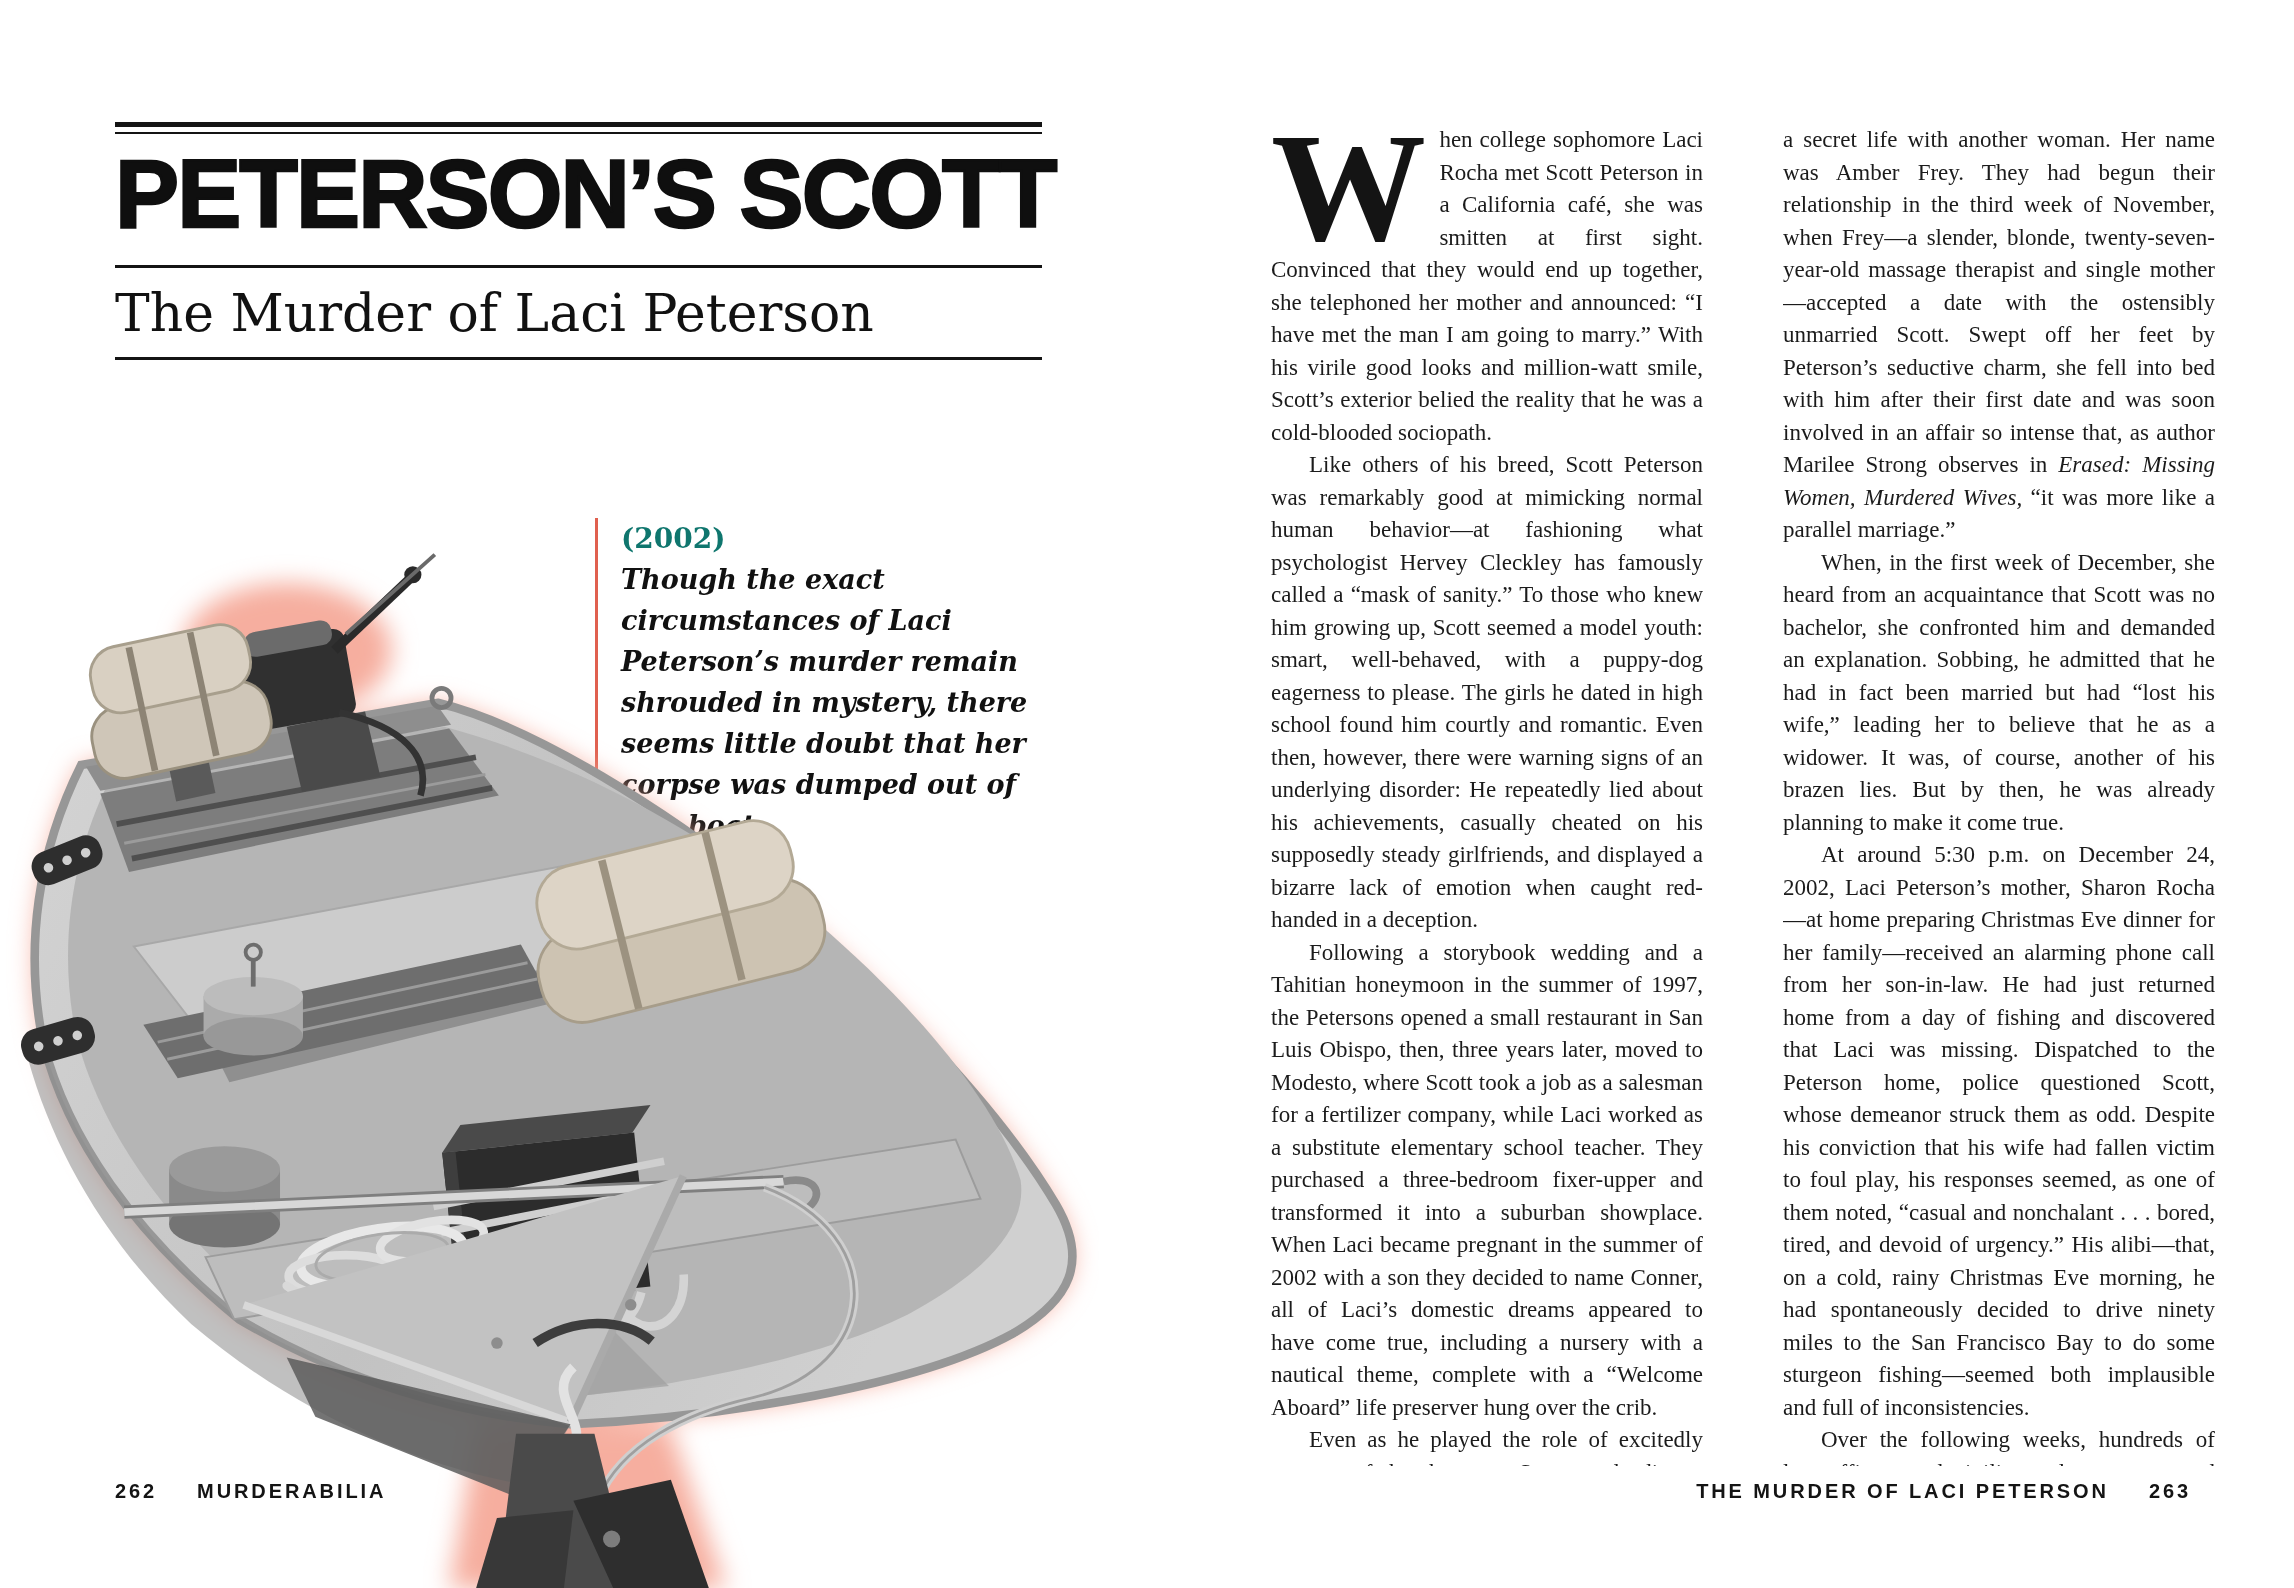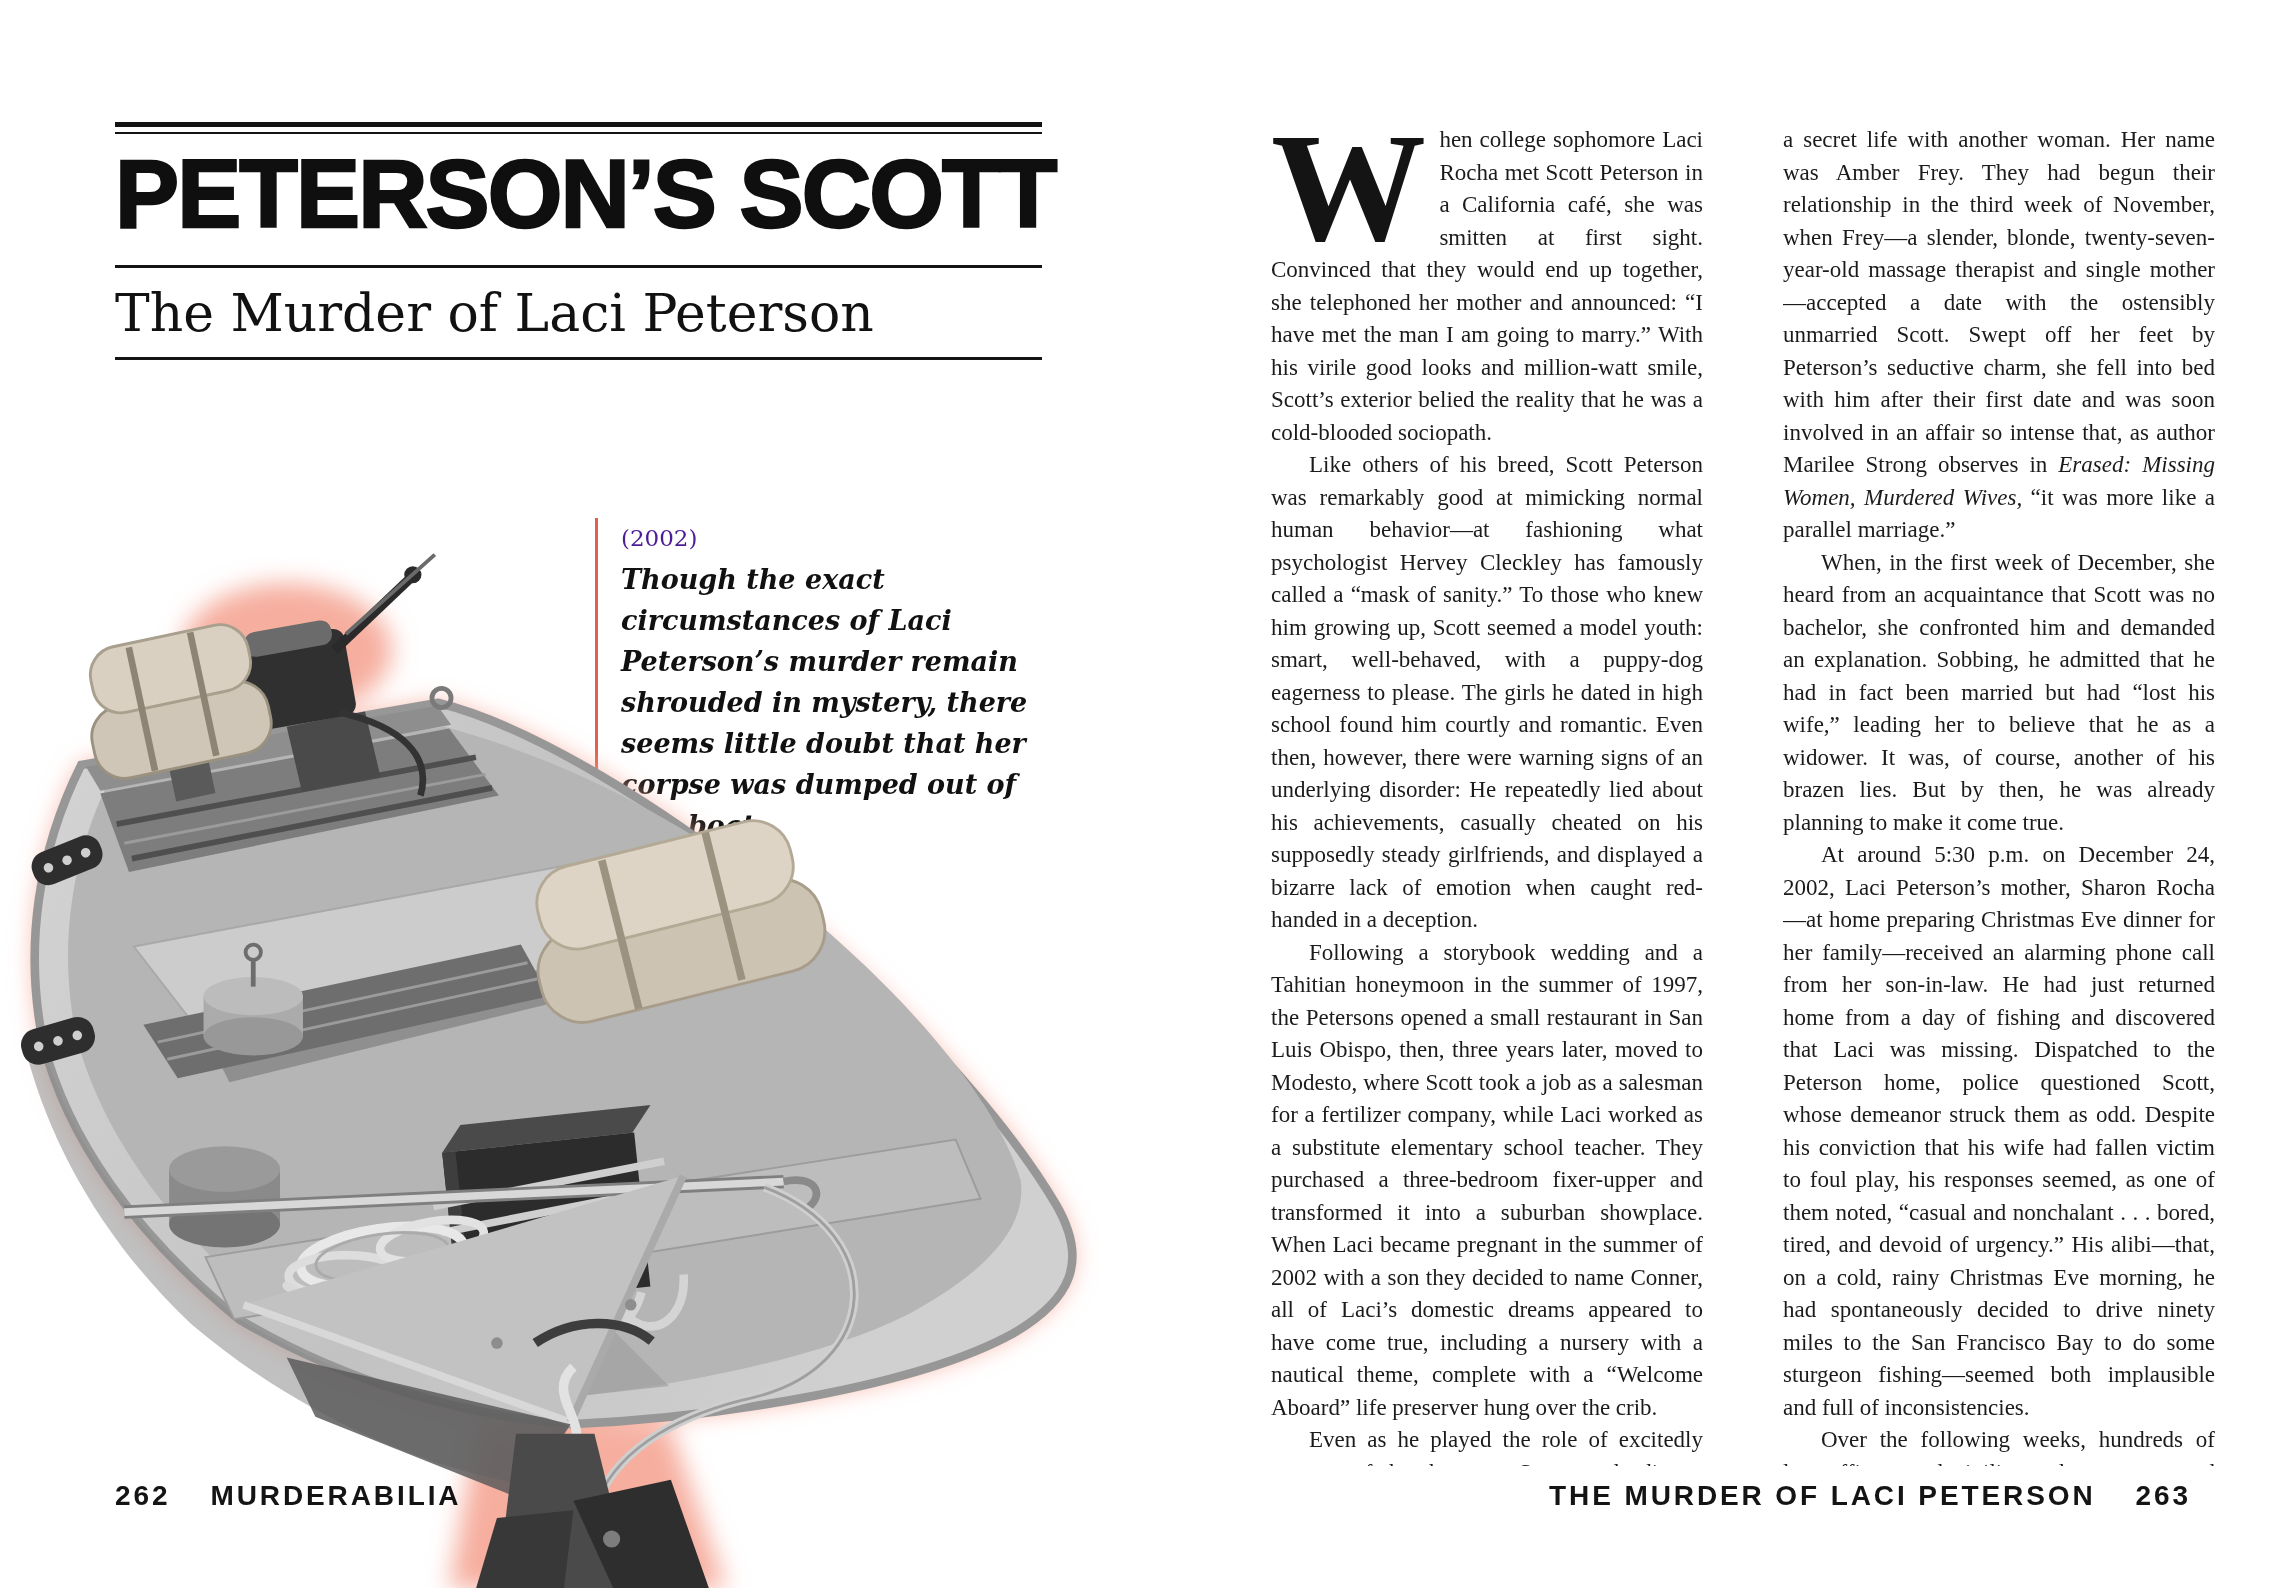--- a/index.html
+++ b/index.html
@@ -16,36 +16,36 @@
            -webkit-text-stroke:2.4px #0f0f0f;white-space:nowrap;}
   h1.title .item-num{font-size:54px;color:#d8574a;-webkit-text-stroke:1.9px #d8574a;
            letter-spacing:0;margin-right:25px;}
   .rule-under-title{margin-top:25px;}
   h2.subtitle{margin:15.3px 0 13.4px 0;font-family:"DejaVu Serif",serif;font-weight:normal;
            font-size:52px;line-height:61px;color:#111;}
 
   
   .epigraph{position:absolute;left:595px;top:518px;width:447px;border-left:3.8px solid #e0604f;
             padding-left:23px;box-sizing:border-box;}
-  .epigraph .year{font-family:"DejaVu Serif",serif;font-weight:normal;font-size:23px;line-height:41px;color:#4c1d95;}
+  .epigraph .year{font-family:"DejaVu Serif",serif;font-weight:bold;font-size:28px;line-height:41px;color:#0f766e;}
   .epigraph .etext{font-family:"DejaVu Serif",serif;font-weight:bold;font-style:italic;
             font-size:27px;line-height:41px;color:#111;}
 
   
   .col{position:absolute;top:124px;width:432px;height:1342px;overflow:hidden;}
   .col1{left:1271px;}
   .col2{left:1783px;}
   .col p{margin:0;text-align:justify;font-size:23px;line-height:32.5px;color:#1b1b1b;}
   .col p.indent{text-indent:38px;}
   .dropcap{float:left;font-family:"Liberation Serif",serif;font-weight:bold;
            font-size:155px;line-height:113px;padding:7.6px 13.4px 0 0;color:#141414;}
 
   
   .footer{position:absolute;top:1480px;font-family:"Liberation Sans",sans-serif;
-          font-weight:bold;font-size:28px;letter-spacing:2.9px;color:#141414;white-space:nowrap;}
+          font-weight:bold;font-size:20px;letter-spacing:2.9px;color:#141414;white-space:nowrap;}
   .footer-left{left:115px;}
   .footer-right{right:103px;text-align:left;}
   .footer .gap{display:inline-block;width:40px;}
 
   
   .photo{position:absolute;left:0;top:411px;width:1099px;height:1178px;}
 </style>
 </head>
 <body>
 

